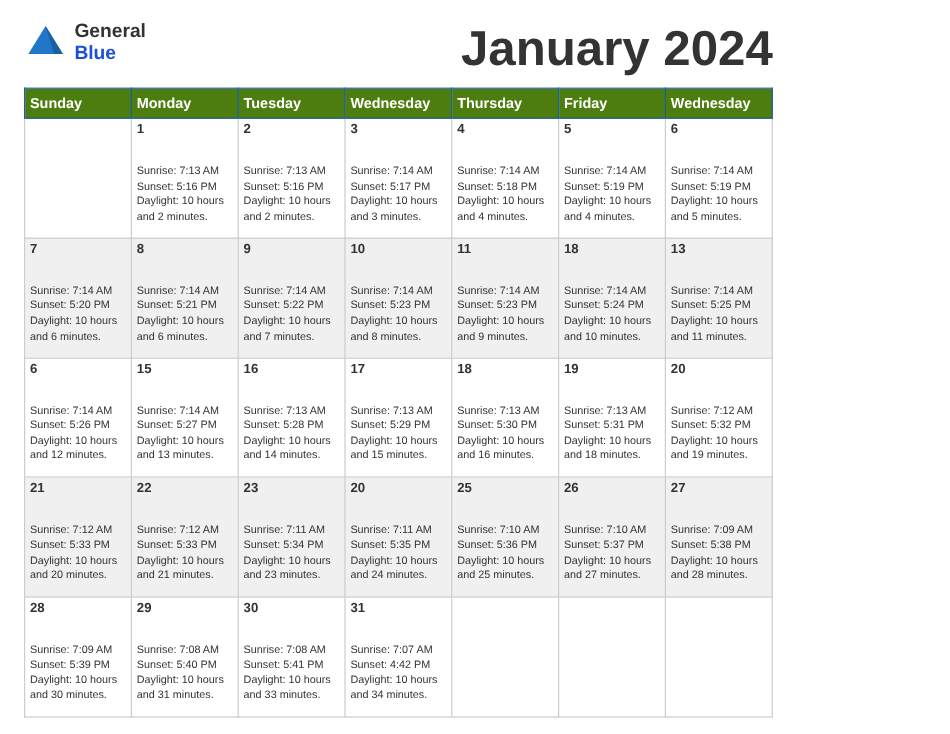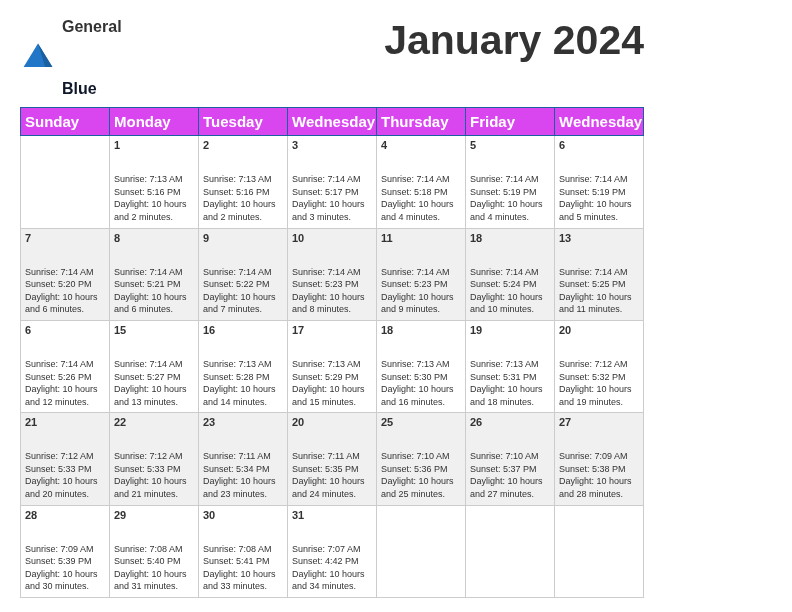--- a/index.html
+++ b/index.html
@@ -34,22 +34,21 @@
       line-height: 1.1;
     }
     .logo-general {
       font-size: 16px;
       font-weight: bold;
       color: #333;
     }
     .logo-blue {
       font-size: 16px;
       font-weight: bold;
-      color: #0f172a;
-      margin-top: 44px;
+      color: #1d4ed8;
     }
     .logo-icon {
       width: 36px;
       height: 36px;
     }
     .title-block {
       text-align: right;
     }
     .title-month {
       font-size: 41px;
@@ -62,23 +61,23 @@
       color: #555;
     }
     .calendar {
       flex: 1;
       border: 1px solid #ccc;
       border-collapse: collapse;
       width: 100%;
       table-layout: fixed;
     }
     .calendar th {
-      background-color: #d946ef;
+      background-color: #4d7c0f;
       color: #fff;
-      font-size: 15px;
+      font-size: 12px;
       font-weight: bold;
       padding: 5px 4px;
       text-align: left;
       border: 1px solid #1a5fa0;
     }
     .calendar td {
       border: 1px solid #ccc;
       vertical-align: top;
       padding: 3px 4px;
       font-size: 9.5px;

